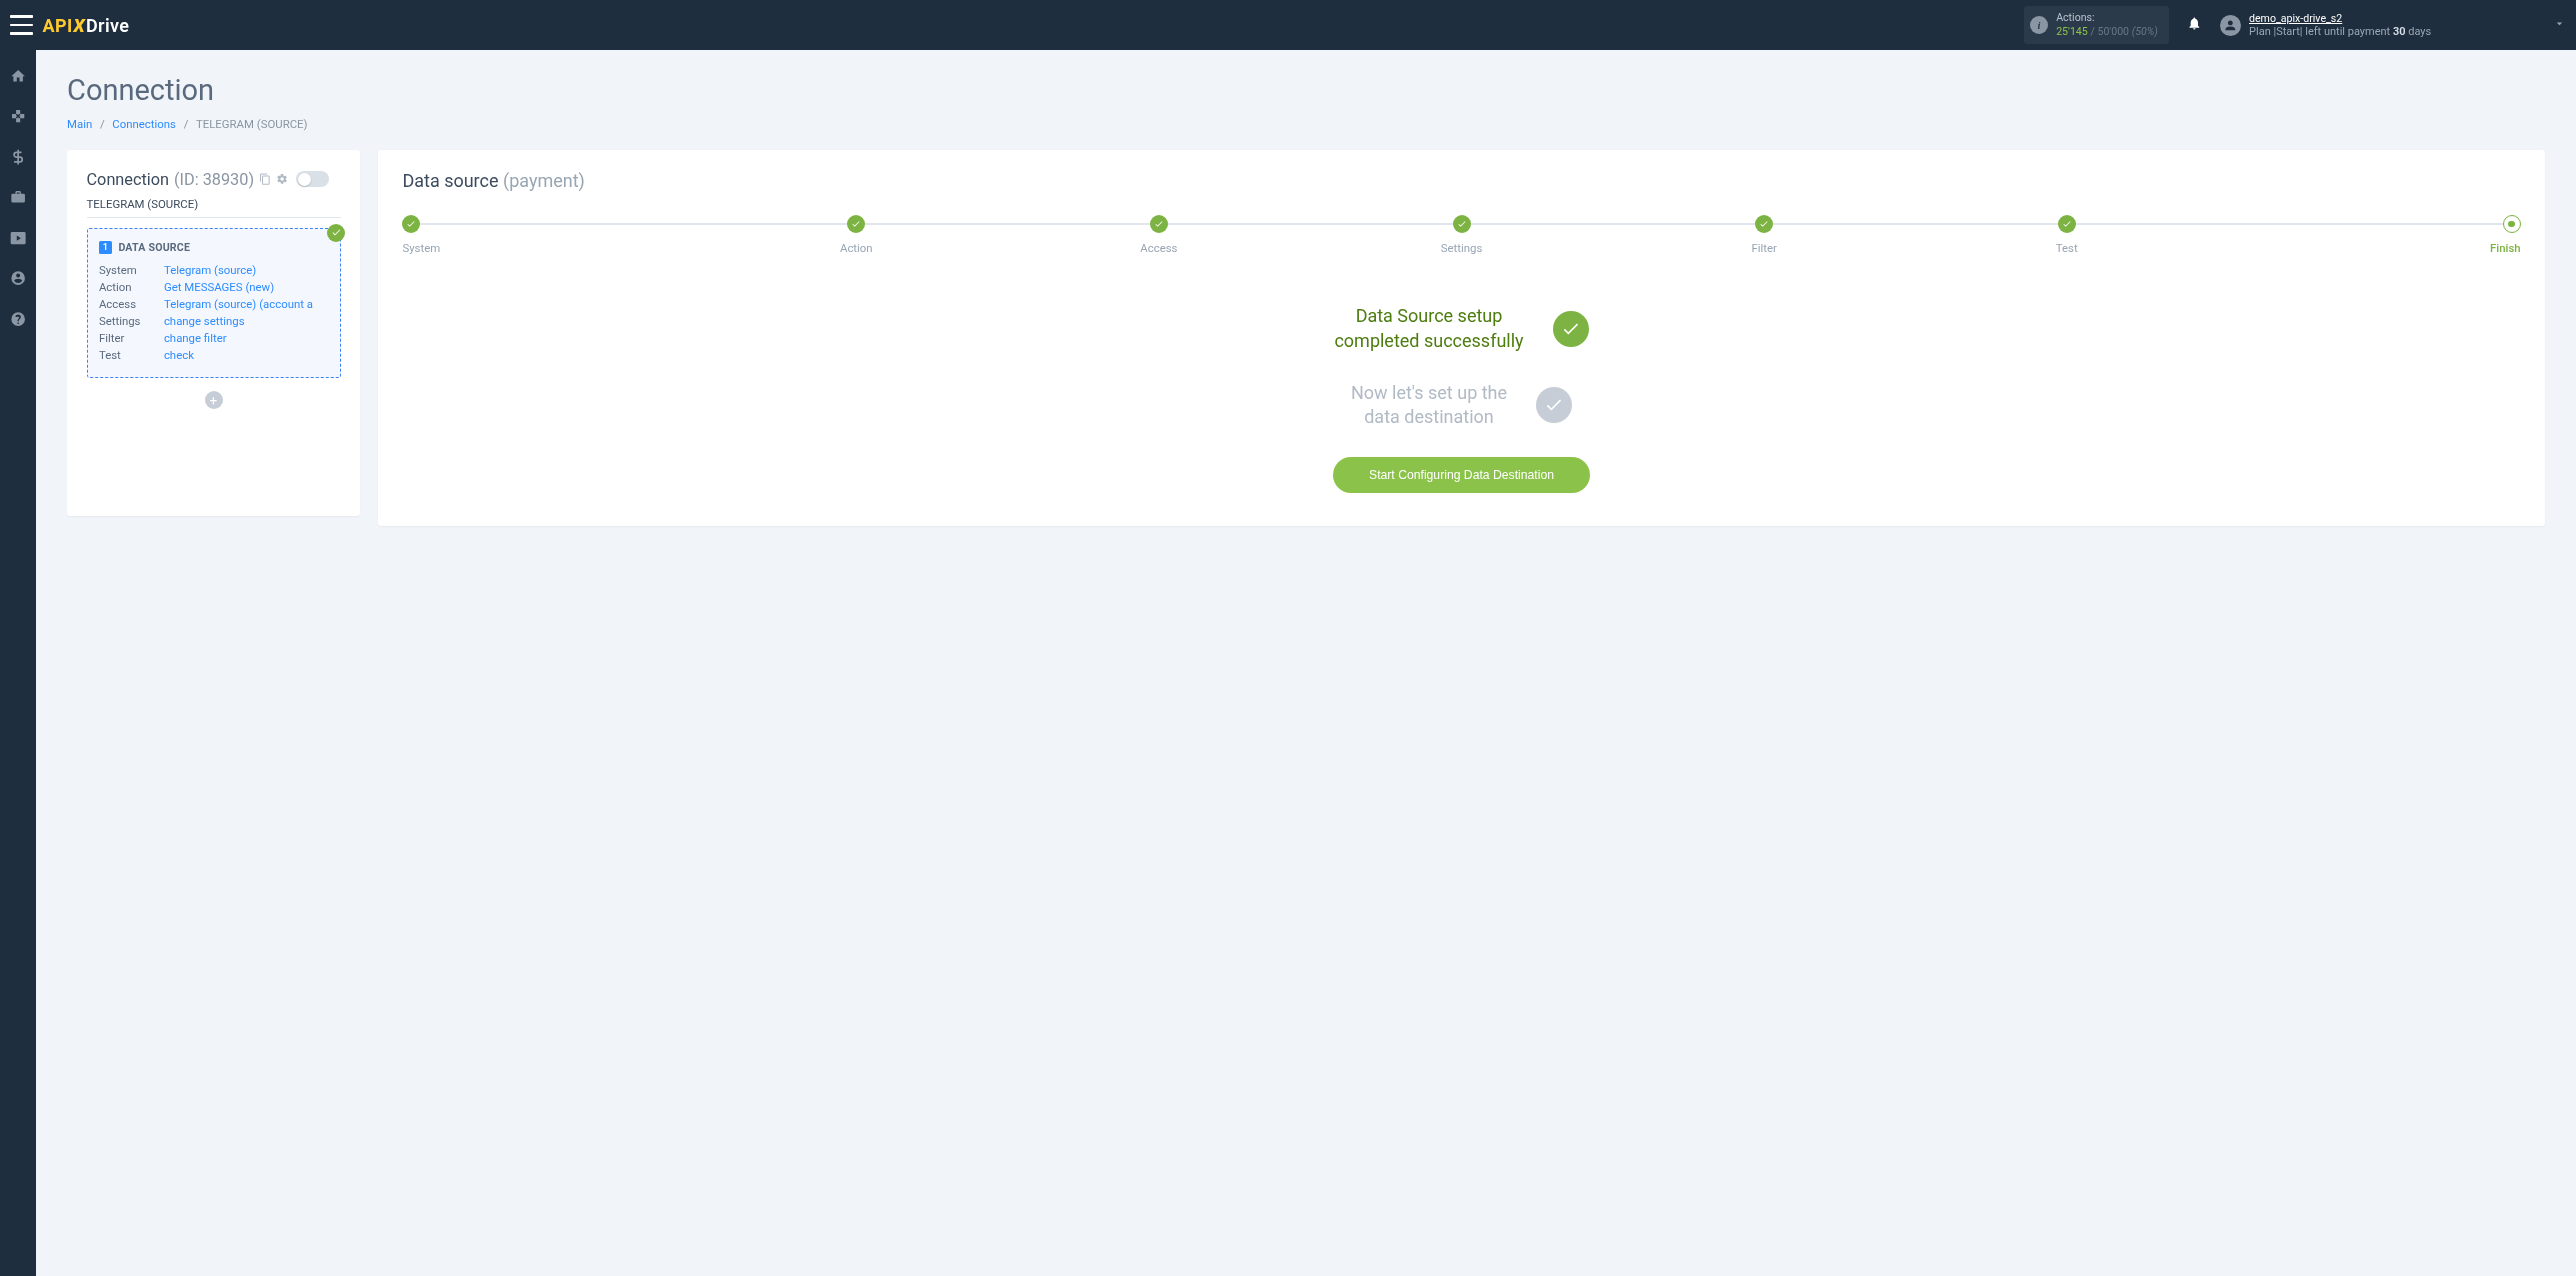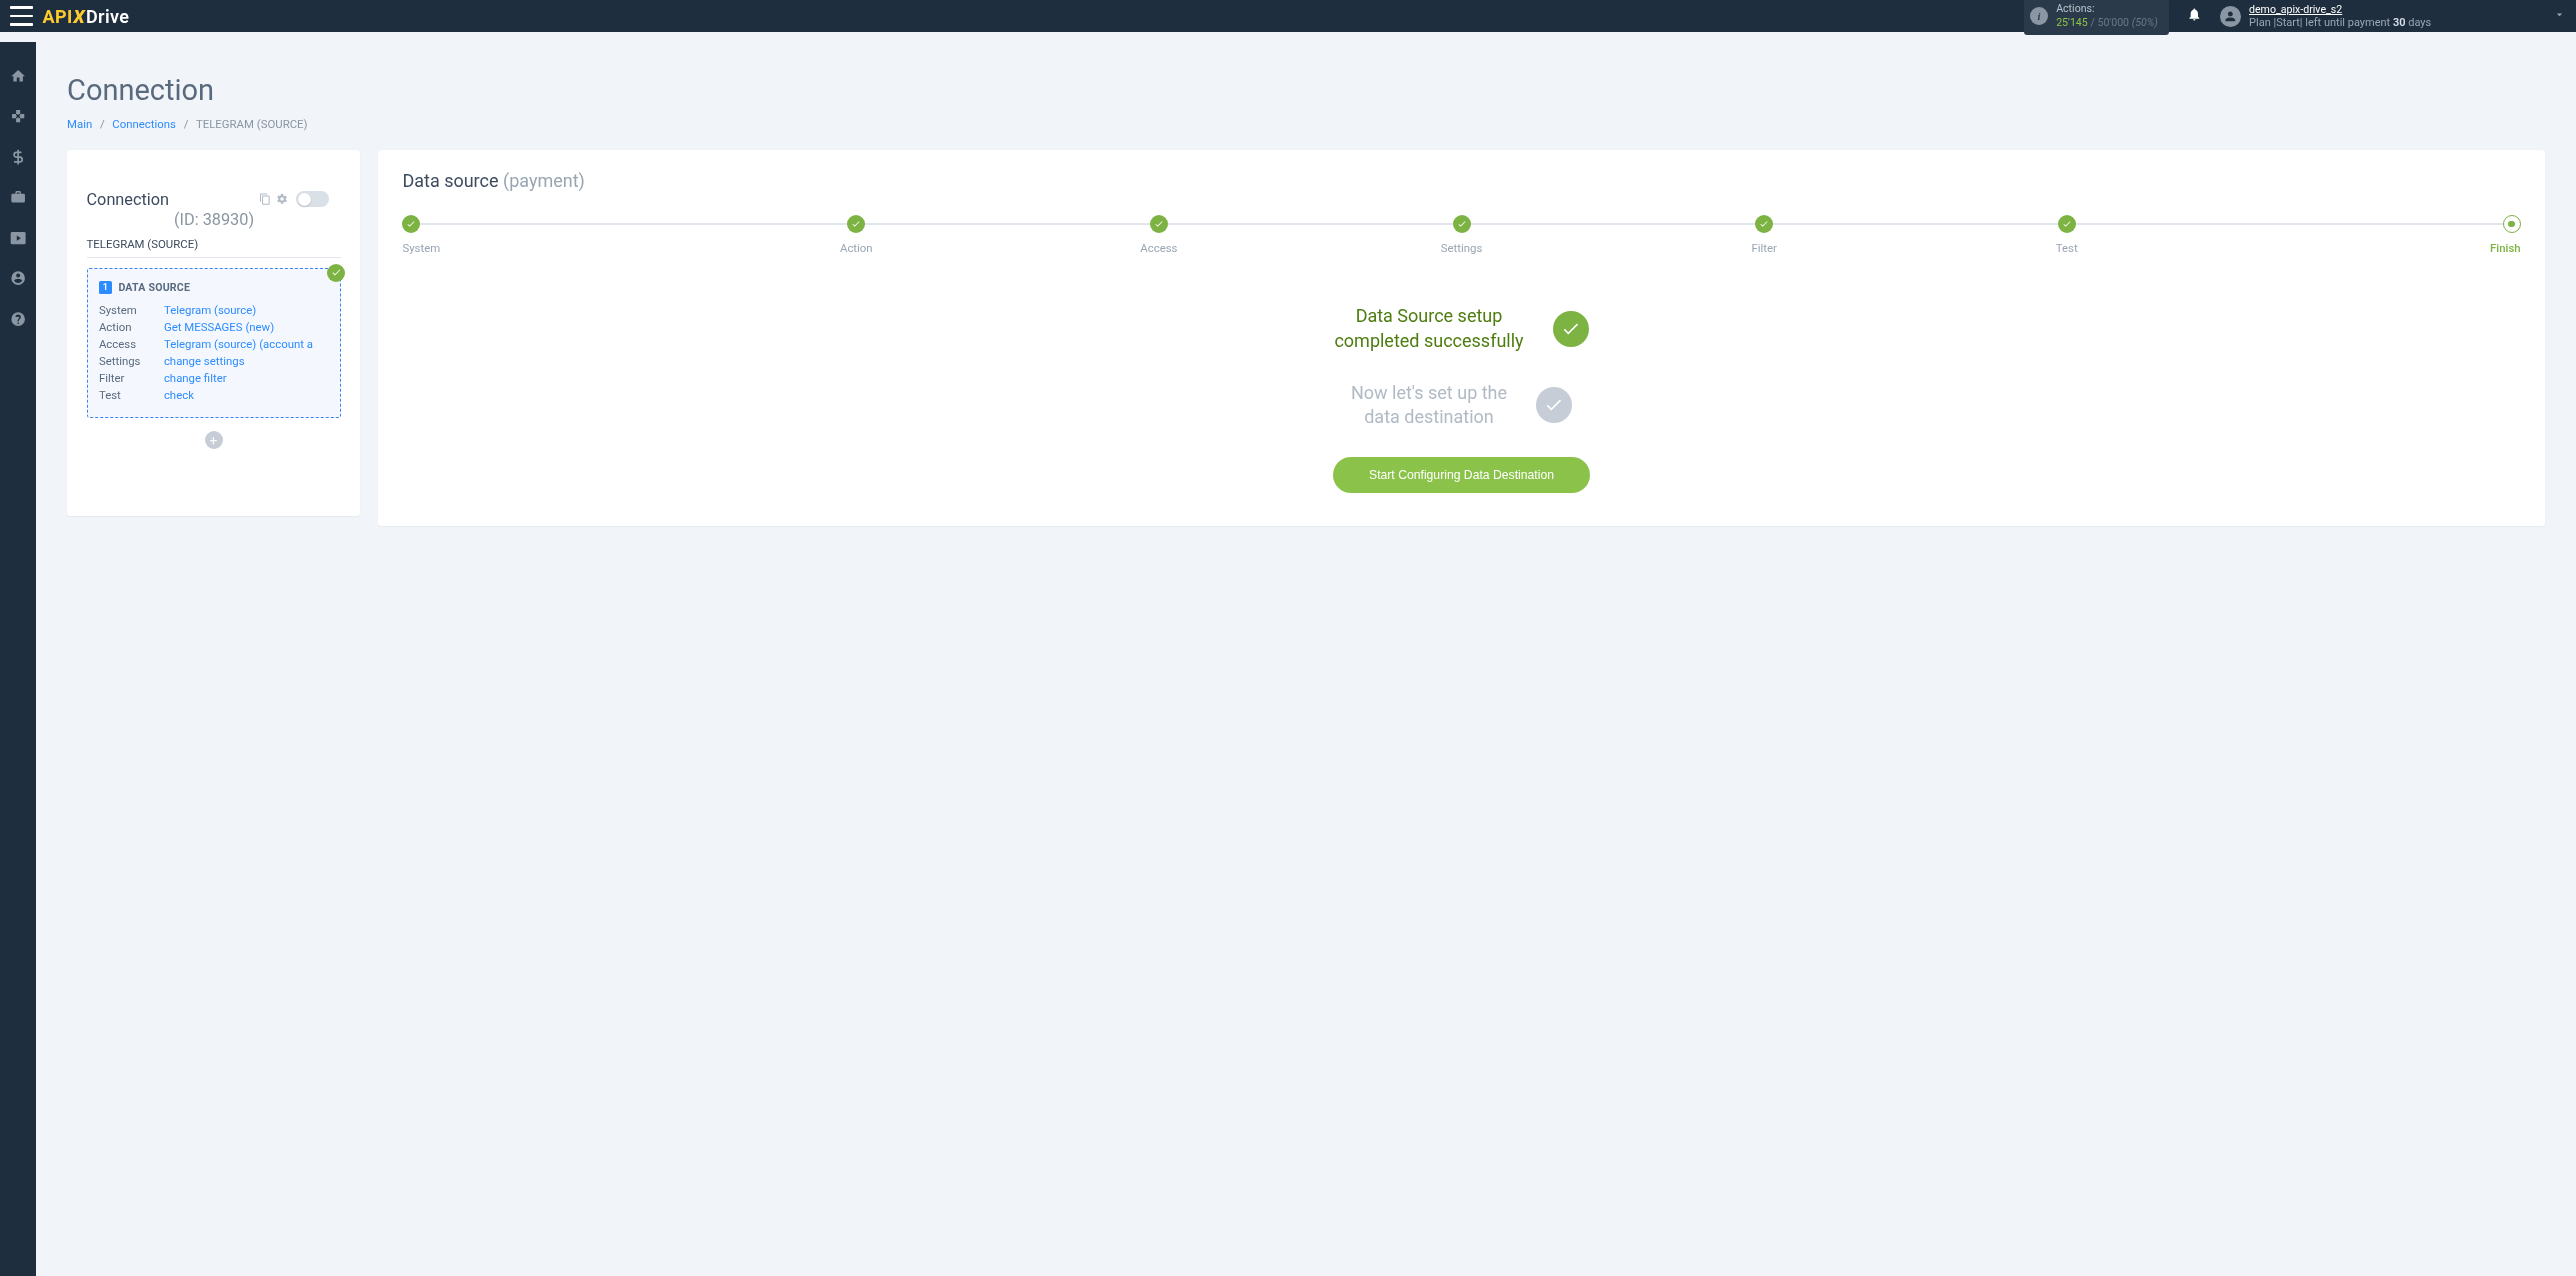--- a/index.html
+++ b/index.html
@@ -1,19 +1,19 @@
 <!DOCTYPE html>
 <html style="font-size:13px"><head>
 <meta charset="utf-8">
 <style>
 * { box-sizing: border-box; margin: 0; padding: 0; }
 body { font-family: -apple-system, "Segoe UI", Roboto, Arial, sans-serif; background: #f1f4f8; color: #5a6a7e; overflow-x: hidden; }
 
 
-.header { background: #1f2e3e; height: 32px; display: flex; align-items: center; padding: 0 9.8px; position: fixed; top:0; left:0; right:0; z-index:10;}
+.header { background: #1f2e3e; height: 50px; display: flex; align-items: center; padding: 0 9.8px; position: fixed; top:0; left:0; right:0; z-index:10;}
 .hamburger { color: #fff; width: 23px; height: 19.5px; display:flex; flex-direction:column; justify-content:space-between; cursor:pointer;}
 .hamburger span{height:2.4px; background:#fff; border-radius:0.8px;}
 .logo { margin-left: 9.8px; font-size: 18px; font-weight: 700; color: #fff; letter-spacing: 0.4px; display:flex; align-items:center;}
 .logo .api{color:#fecb2f;}
 .logo .x{color:#fecb2f; font-style:italic; font-weight:900; margin:0 0.8px;}
 .logo .drive{color:#fff; font-weight:600;}
 .header-spacer{flex:1;}
 .actions-box{background:#2b3a4a; border-radius:3.3px; padding:4.9px 11.4px 4.9px 6.5px; display:flex; align-items:center; gap:8.1px; font-size:10.6px;}
 .info-circle{background:#8a96a3; color:#2b3a4a; width:18px; height:18px; border-radius:50%; display:flex; align-items:center; justify-content:center; font-weight:900; font-style:italic; font-family:Georgia,serif;}
 .actions-text{line-height:1.3;}
@@ -39,21 +39,21 @@
 .breadcrumb{font-size:11.4px; color:#8a96a3; margin-bottom:19.5px;}
 .breadcrumb a{color:#2d8cff; text-decoration:none;}
 .breadcrumb .sep{margin:0 4.9px; color:#8a96a3;}
 
 .cols{display:flex; gap:18px; align-items:flex-start;}
 
 
 .card{background:#fff; border-radius:3.3px; box-shadow:0 0.8px 1.6px rgba(0,0,0,.05); padding:19.5px 19.5px 24.4px;}
 .card-left{width:293px; flex-shrink:0; min-height:366px;}
 .conn-title{font-size:16.3px; color:#3c4b5e; display:flex; align-items:center; gap:4.9px; flex-wrap:wrap;}
-.conn-title .id{color:#8a96a3; font-weight:400;margin-top:40px;}
+.conn-title .id{color:#8a96a3; font-weight:400;}
 .mini-icon{width:12.2px;height:12.2px; fill:#b0bac5; cursor:pointer;}
 .toggle{width:33px; height:16.3px; background:#d9e0e8; border-radius:8.1px; position:relative; cursor:pointer; margin-left:3.3px;}
 .toggle::after{content:""; position:absolute; width:13px; height:13px; border-radius:50%; background:#fff; top:1.6px; left:1.6px; box-shadow:0 0.8px 1.6px rgba(0,0,0,.2);}
 .conn-sub{font-size:11.4px; color:#3c4b5e; padding:8.1px 0 6.5px; border-bottom:0.8px solid #e1e6ec; margin-bottom:9.8px;}
 
 .ds-box{border:1.2px dashed #3b82f6; border-radius:2.4px; padding:11.4px 11.4px 13px; position:relative; background:#f4f8fe;}
 .ds-check{position:absolute; top:-5.7px; right:-5.7px; width:18px; height:18px; border-radius:50%; background:#7cb342; display:flex; align-items:center; justify-content:center;}
 .ds-check svg{width:10.6px; height:10.6px; fill:#fff;}
 .ds-header{display:flex; align-items:center; gap:6.5px; margin-bottom:8.1px;}
 .ds-num{background:#2d8cff; color:#fff; width:13px; height:13px; border-radius:1.6px; font-size:9px; display:flex; align-items:center; justify-content:center; font-weight:600;}

